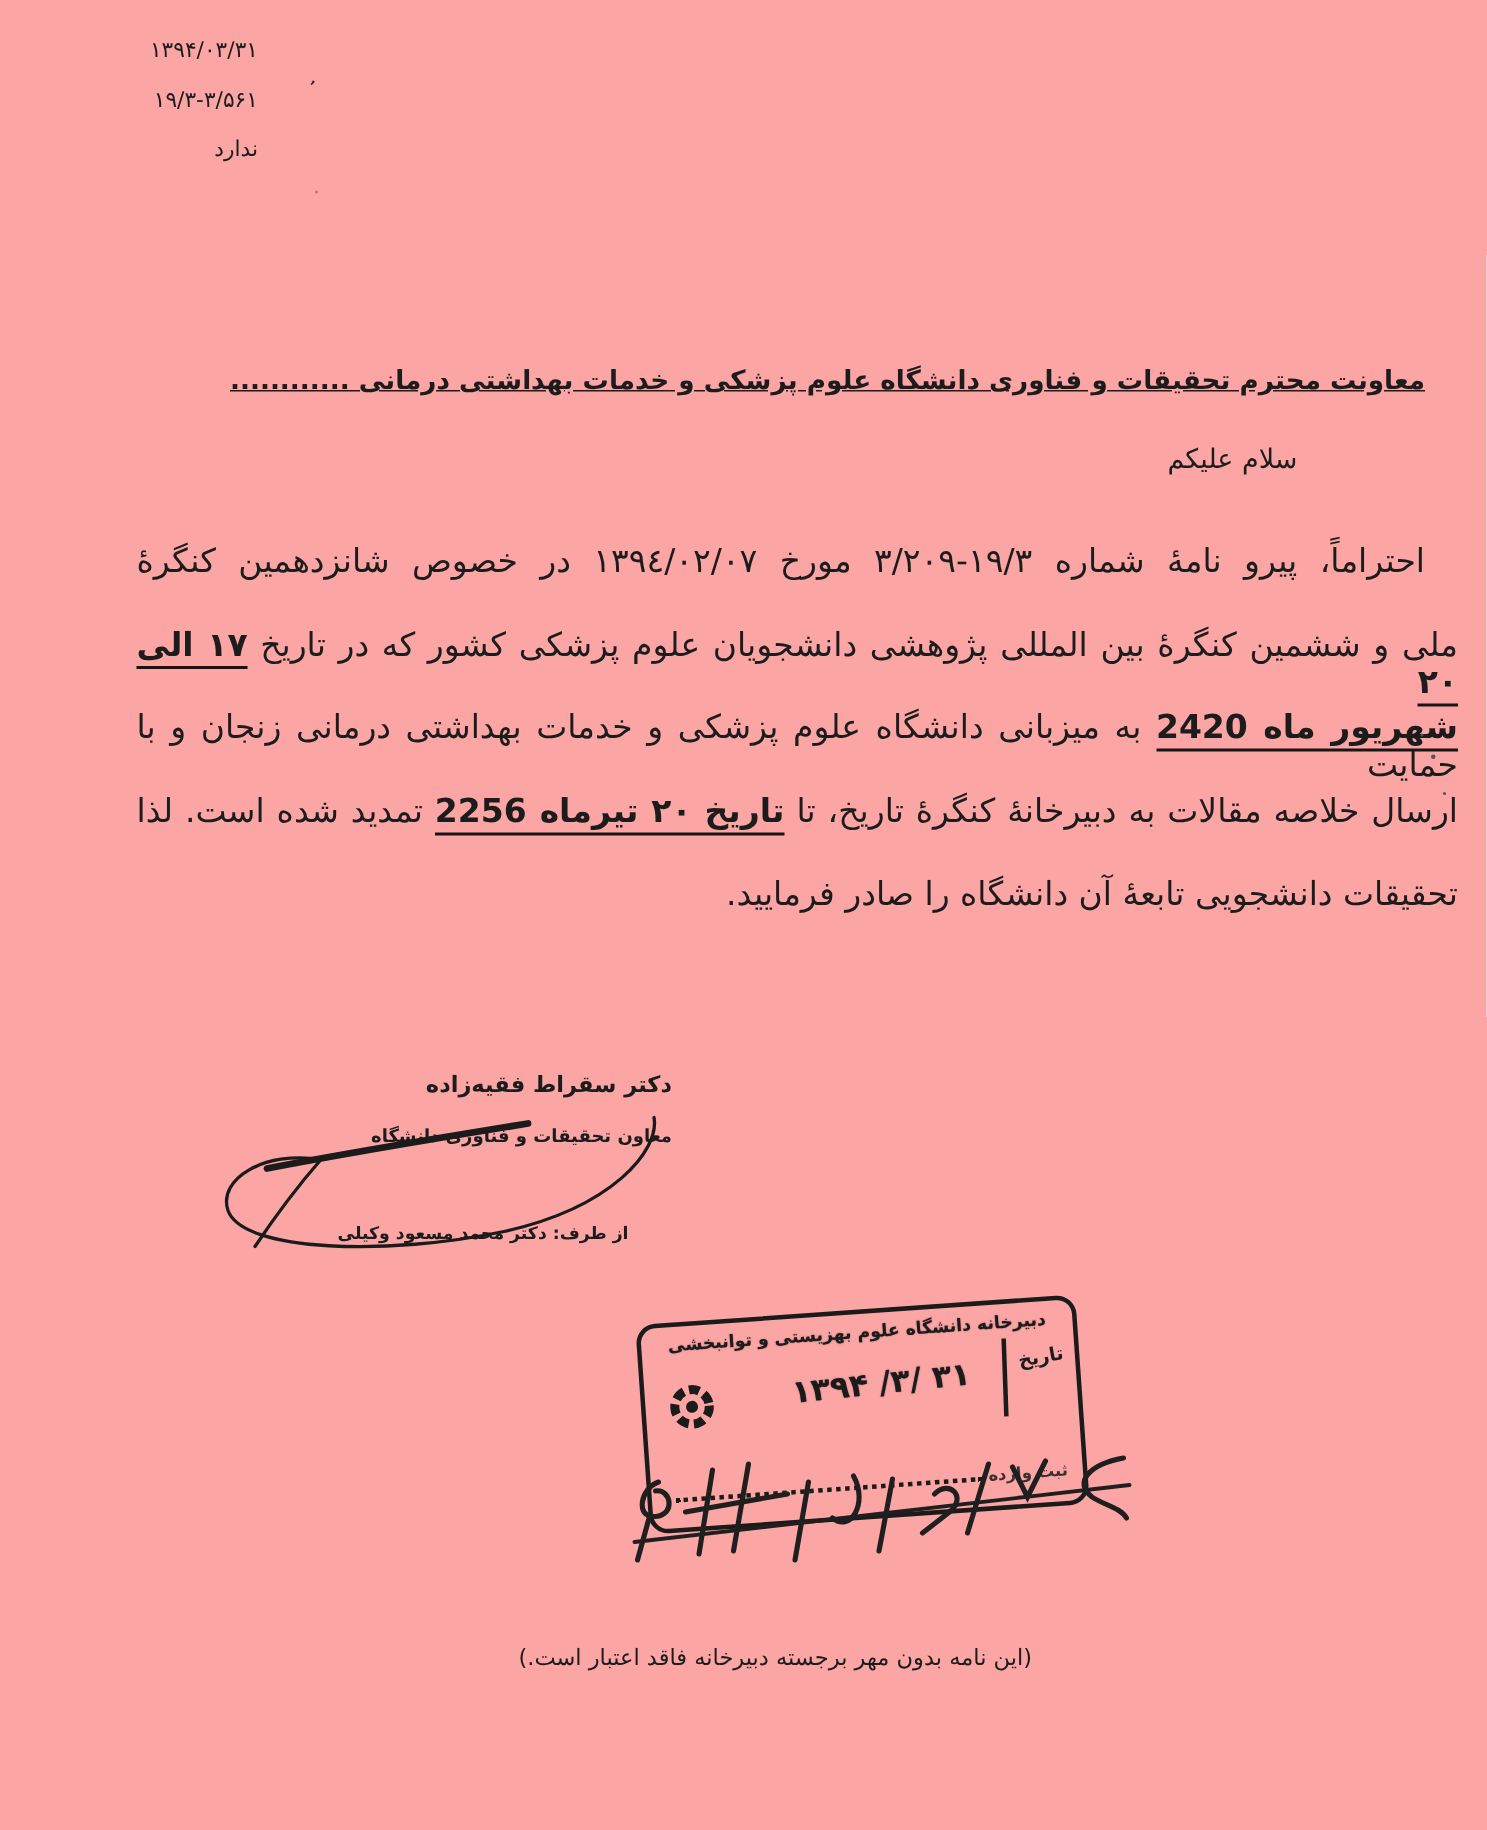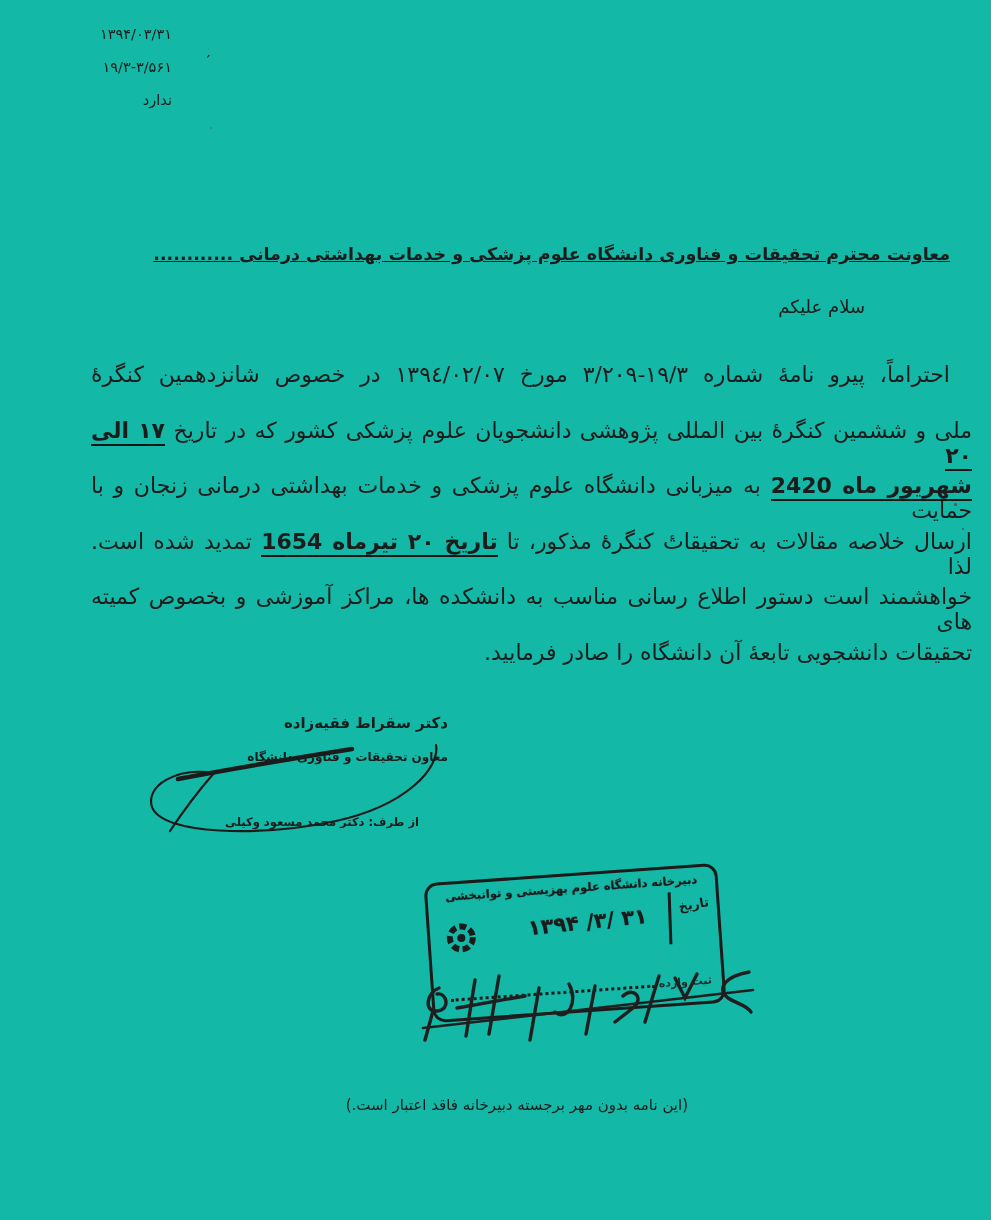--- a/index.html
+++ b/index.html
@@ -1,18 +1,18 @@
 <!DOCTYPE html>
 <html lang="fa"><head>
 <meta charset="utf-8">
 <style>
   html,body{margin:0;padding:0;background:#e8e8e8;}
   .page{
     position:relative;width:991px;height:1220px;margin:0 auto;
-    background:#14b8a6;color:#1c1c1c;overflow:hidden;
+    background:#fca5a5;color:#1c1c1c;overflow:hidden;
     font-family:"DejaVu Sans",sans-serif;direction:rtl;
   }
   
   .corner-notes{
     position:absolute;left:68px;top:18px;width:104px;
     text-align:right;font-size:14.5px;line-height:33px;direction:rtl;
   }
   .tick{position:absolute;left:205px;top:52px;font-size:13px;color:#222;transform:rotate(18deg);}
   
   .recipient{
@@ -78,22 +78,21 @@
   <div class="tick">٬</div>
 
   <div class="recipient">معاونت محترم تحقیقات و فناوری دانشگاه علوم پزشکی و خدمات بهداشتی درمانی ............</div>
 
   <div class="salutation">سلام علیکم</div>
 
   <div class="body-block">
     <p class="first"><span>احتراماً، پیرو نامهٔ شماره ۱۹/۳-۳/۲۰۹ مورخ ۱۳۹٤/۰۲/۰۷ در خصوص شانزدهمین کنگرهٔ</span></p>
     <p><span>ملی و ششمین کنگرهٔ بین المللی پژوهشی دانشجویان علوم پزشکی کشور که در تاریخ </span><span class="bu">۱۷ الی ۲۰</span></p>
     <p><span class="bu">شهریور ماه 2420</span><span> به میزبانی دانشگاه علوم پزشکی و خدمات بهداشتی درمانی زنجان و با حمایت</span></p>
-    <p><span>ارسال خلاصه مقالات به تحقیقاتٔ کنگرهٔ مذکور، تا </span><span class="bu">تاریخ ۲۰ تیرماه 1654</span><span> تمدید شده است. لذا</span></p>
-    <p><span>خواهشمند است دستور اطلاع رسانی مناسب به دانشکده ها، مراکز آموزشی و بخصوص کمیته های</span></p>
+    <p><span>ارسال خلاصه مقالات به دبیرخانهٔ کنگرهٔ تاریخ، تا </span><span class="bu">تاریخ ۲۰ تیرماه 2256</span><span> تمدید شده است. لذا</span></p>
     <p class="last"><span>تحقیقات دانشجویی تابعهٔ آن دانشگاه را صادر فرمایید.</span></p>
   </div>
 
   <div class="sig-block">
     <div class="sig-name">دکتر سقراط فقیه‌زاده</div>
     <div class="sig-title">معاون تحقیقات و فناوری دانشگاه</div>
   </div>
   <svg class="sig-scrawl" width="320" height="110" viewBox="0 0 320 110">
     <g fill="none" stroke="#1b1b1b" stroke-linecap="round">
       <path stroke-width="2.2" d="M296,12 C300,34 268,72 196,88 C120,104 22,102 12,74 C5,53 36,34 74,40"></path>

